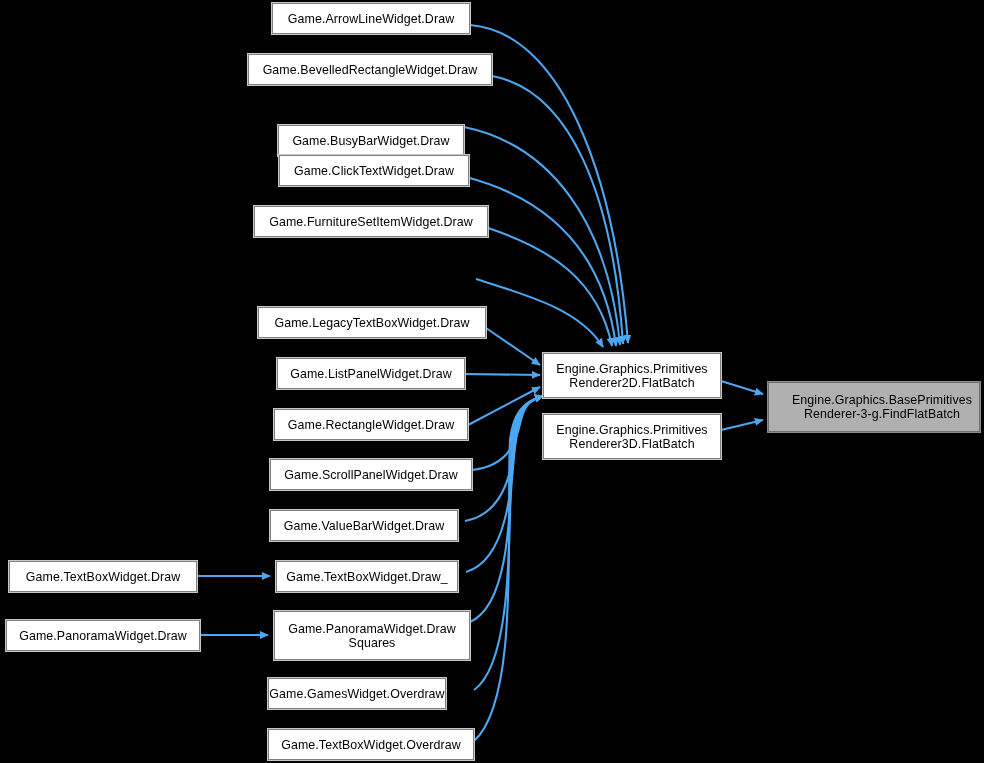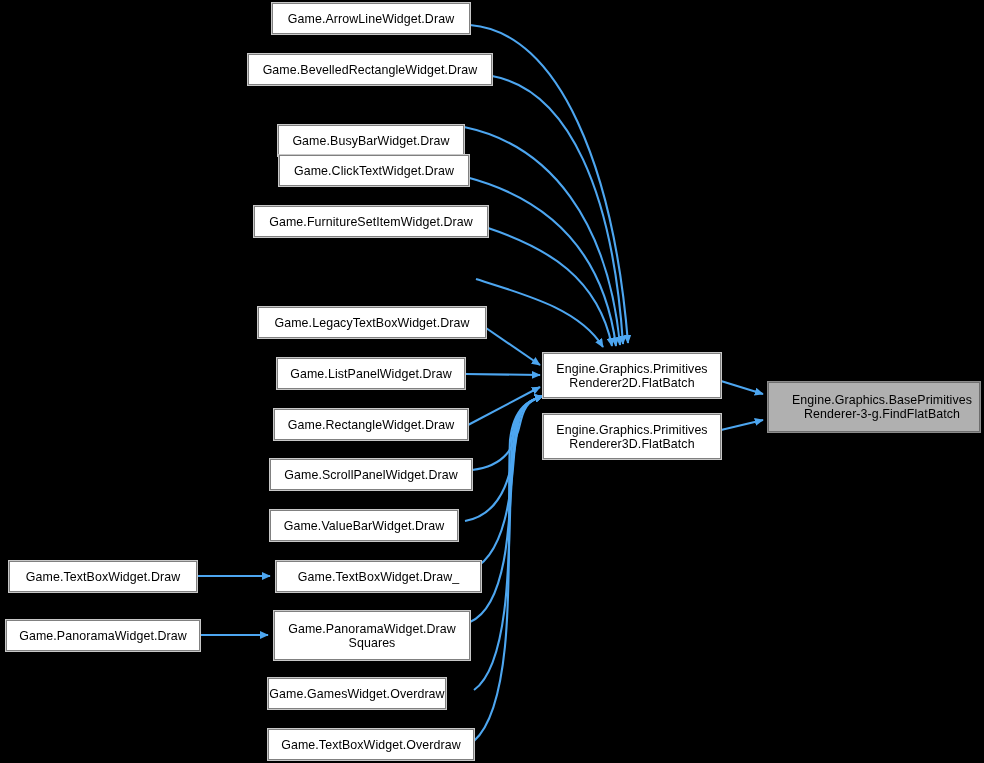--- a/index.html
+++ b/index.html
@@ -102,21 +102,21 @@
   </div>
   <div class="node" style="left:274px;top:409px;width:194px;height:31px;">
     <span class="lbl">Game.RectangleWidget.Draw</span>
   </div>
   <div class="node" style="left:270px;top:459px;width:202px;height:31px;">
     <span class="lbl">Game.ScrollPanelWidget.Draw</span>
   </div>
   <div class="node" style="left:270px;top:510px;width:188px;height:31px;">
     <span class="lbl">Game.ValueBarWidget.Draw</span>
   </div>
-  <div class="node" style="left:276px;top:561px;width:205px;height:31px;">
+  <div class="node" style="left:276px;top:561px;width:182px;height:31px;">
     <span class="lbl">Game.TextBoxWidget.Draw_</span>
   </div>
   <div class="node" style="left:274px;top:611px;width:196px;height:49px;">
     <span class="lbl">Game.PanoramaWidget.Draw
 Squares</span>
   </div>
   <div class="node" style="left:268px;top:678px;width:178px;height:31px;">
     <span class="lbl">Game.GamesWidget.Overdraw</span>
   </div>
   <div class="node" style="left:268px;top:729px;width:206px;height:31px;">

